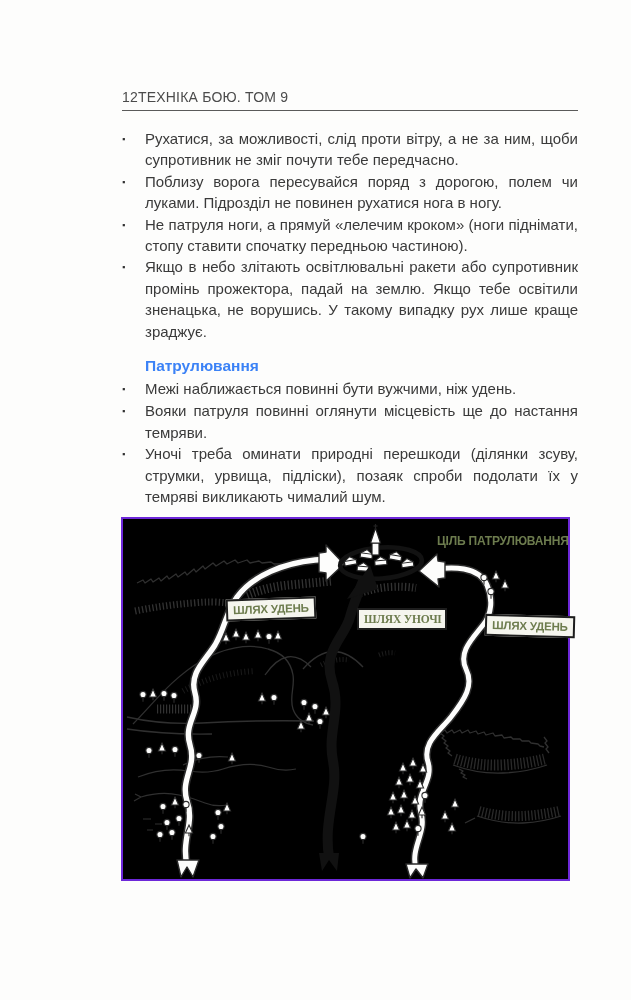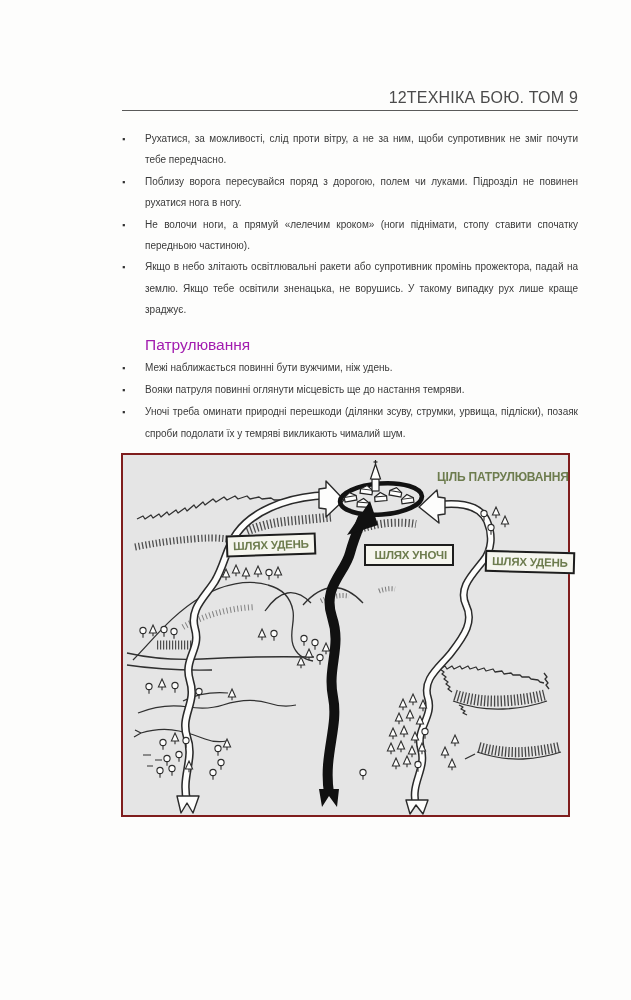--- a/index.html
+++ b/index.html
@@ -9,66 +9,66 @@
     font-family:"Liberation Sans", sans-serif;
     color:#3a3a3a;
     position:relative;
     overflow:hidden;
   }
   .page{position:absolute;left:0;top:0;width:631px;height:1000px;}
 
   
   .pagehead{
     position:absolute;left:122px;top:89px;width:456px;
-    display:flex;justify-content:flex-end;align-items:baseline;
-    font-size:16px;color:#4b4b4b;letter-spacing:.2px;
+    display:flex;justify-content:flex-start;align-items:baseline;
+    font-size:14px;color:#4b4b4b;letter-spacing:.2px;
   }
   .headrule{
     position:absolute;left:122px;top:110px;width:456px;height:0;
     border-top:1.6px solid #5a5a5a;
   }
 
   
   .content{position:absolute;left:122px;top:128px;width:456px;}
   .bullet-row{display:flex;align-items:flex-start;}
   .bullet-row .marker{
     flex:0 0 23px;font-size:9px;line-height:21.4px;color:#2f2f2f;
     padding-top:1px;
   }
   .bullet-row p{
-    margin:0;flex:1;font-size:10px;line-height:21.4px;
+    margin:0;flex:1;font-size:15px;line-height:21.4px;
     text-align:justify;color:#3a3a3a;
   }
   .section-heading{
     margin:13px 0 2px 23px;font-size:15.5px;line-height:21px;
-    font-weight:normal;color:#a21caf;
+    font-weight:bold;color:#3b82f6;
   }
 
   
   figure.mapfig{
     margin:9px 0 0 -1px;position:relative;
     width:445px;height:360px;
-    border:2px solid #7f1d1d;background:#e5e5e5;
+    border:2px solid #6d28d9;background:#000000;
   }
   .mapfig svg{position:absolute;left:0;top:0;}
   .fig-label{
     position:absolute;font-weight:bold;color:var(--olive,#6d7c4e);
     white-space:nowrap;
   }
   .fig-label.goal{
     left:314px;top:15px;font-size:12.5px;letter-spacing:-.2px;
     transform:scaleX(.96);transform-origin:left;
   }
   .fig-label.boxed{
     background:#f5f5ee;border:2px solid #1d1d1d;
     font-size:11.5px;line-height:14px;padding:2px 5px 2px 5px;
     letter-spacing:-.2px;
   }
   .fig-label.day-left{left:103px;top:79px;transform:rotate(-2deg);}
-  .fig-label.night{left:241px;top:89px;width:76px;text-align:right;}
+  .fig-label.night{left:234px;top:89px;width:76px;text-align:right;font-family:Liberation Serif, serif;}
   .fig-label.day-right{left:362px;top:96px;transform:rotate(1.5deg);}
 </style>
 </head>
 <body>
 
 <div class="page">
 
   <header class="pagehead">
     <span>12</span>
     <span>ТЕХНІКА БОЮ. ТОМ 9</span>
@@ -81,21 +81,21 @@
       <div class="bullet-row">
         <span class="marker">▪</span>
         <p>Рухатися, за можливості, слід проти вітру, а не за ним, щоби супротивник не зміг почути тебе передчасно.</p>
       </div>
       <div class="bullet-row">
         <span class="marker">▪</span>
         <p>Поблизу ворога пересувайся поряд з дорогою, полем чи луками. Підрозділ не повинен рухатися нога в ногу.</p>
       </div>
       <div class="bullet-row">
         <span class="marker">▪</span>
-        <p>Не волочи ноги, а прямуй «лелечим кроком» (ноги піднімати, стопу ставити спочатку передньою частиною).</p>
+        <p>Не патруля ноги, а прямуй «лелечим кроком» (ноги піднімати, стопу ставити спочатку передньою частиною).</p>
       </div>
       <div class="bullet-row">
         <span class="marker">▪</span>
         <p>Якщо в небо злітають освітлювальні ракети або супротивник промінь прожектора, падай на землю. Якщо тебе освітили зненацька, не ворушись. У такому випадку рух лише краще зраджує.</p>
       </div>
     </div>
 
     <h2 class="section-heading">Патрулювання</h2>
 
     <div>

